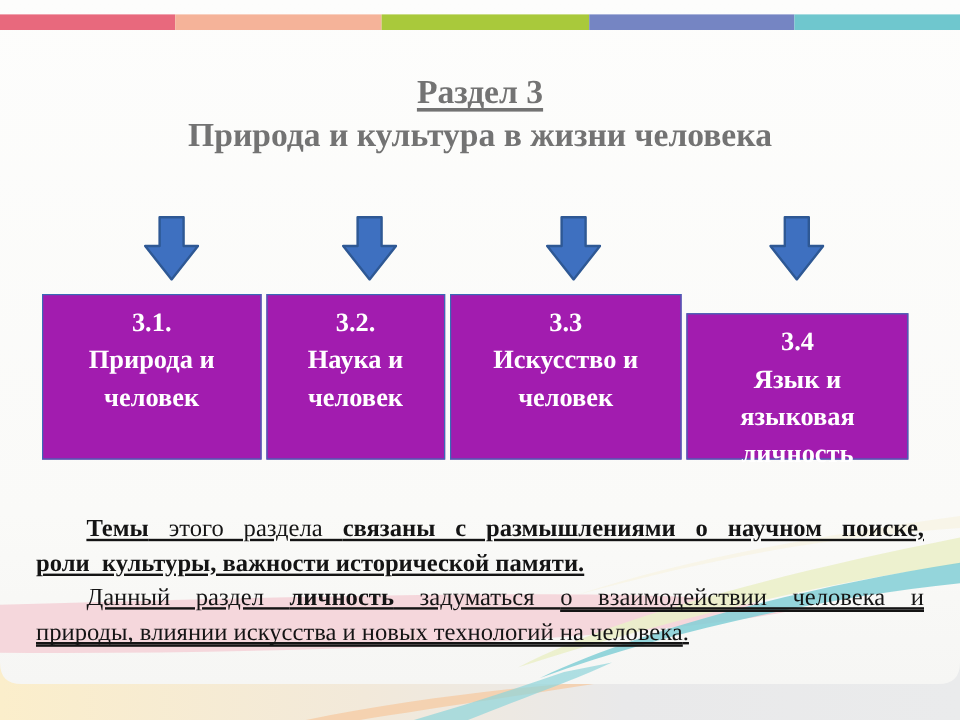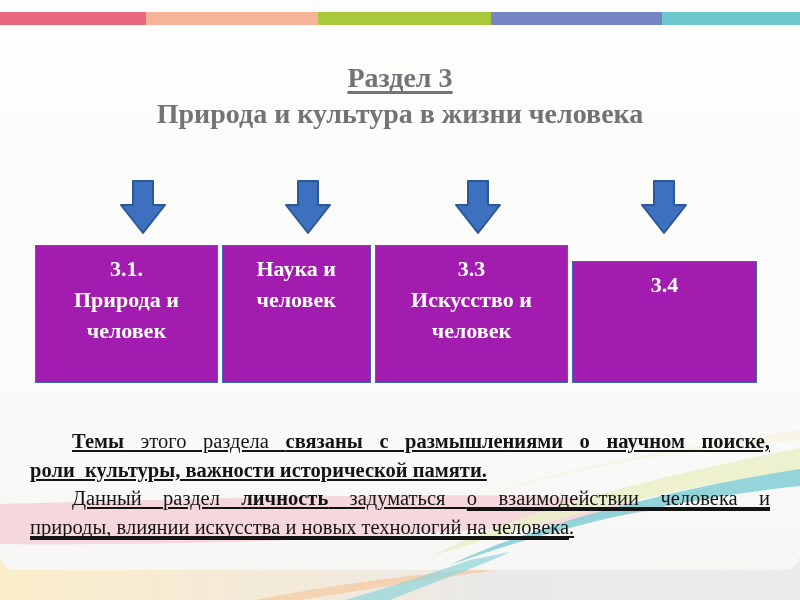--- a/index.html
+++ b/index.html
@@ -113,28 +113,30 @@
   <svg class="arrow arrow-4" viewBox="0 0 46 54">
       <path d="M13,1 L33,1 L33,25 L45,25 L23,53 L1,25 L13,25 Z" fill="#3e70c0" stroke="#2e5894" stroke-width="2" stroke-linejoin="round"></path>
     </svg>
 
   <div class="boxes-row">
     <div class="section-box box-1">
       <div class="section-number">3.1.</div>
       <div class="section-title">Природа и человек</div>
     </div>
     <div class="section-box box-2">
+      <div class="section-number">3.2.</div>
       <div class="section-title">Наука и человек</div>
     </div>
     <div class="section-box box-3">
       <div class="section-number">3.3</div>
       <div class="section-title">Искусство и человек</div>
     </div>
     <div class="section-box box-4">
       <div class="section-number">3.4</div>
+      <div class="section-title">Язык и языковая личность</div>
     </div>
   </div>
 
   <div class="body-text">
     <div>
       <div class="tline stretch indent"><span class="rb">Темы</span><span> этого раздела </span><span class="rb">связаны с размышлениями о научном поиске,</span></div>
       <div class="tline lastline"><span class="rb">роли &nbsp;культуры, важности исторической памяти.</span></div>
     </div>
     <div>
       <div class="tline stretch indent"><span>Данный раздел </span><span class="rb">личность</span><span> задуматься </span><span class="ru">о взаимодействии человека и</span></div>

